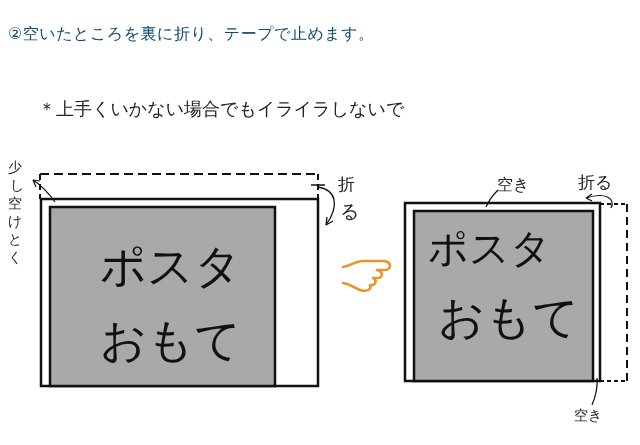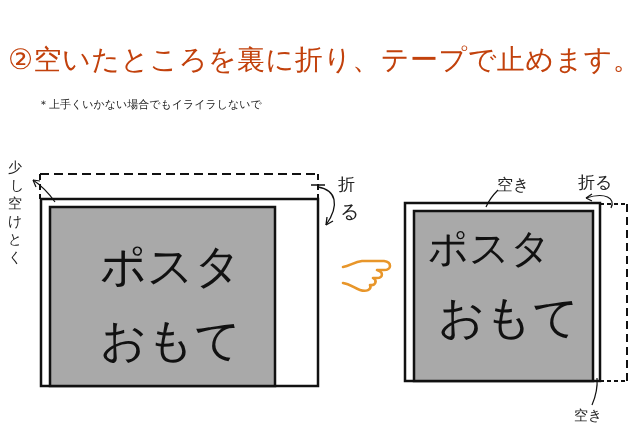--- a/index.html
+++ b/index.html
@@ -1,20 +1,20 @@
 <!DOCTYPE html>
 <html><head>
 <meta charset="utf-8">
 <style>
   html, body { margin: 0; padding: 0; background: #ffffff; }
   body { width: 640px; height: 445px; position: relative; overflow: hidden;
          font-family: "DejaVu Sans", "Liberation Sans", sans-serif; color: #111; }
-  .title { position: absolute; left: 8px; top: 41px; font-size: 28px; letter-spacing: 0.5px;
-           white-space: nowrap; color: #c2410c; }
-  .note { position: absolute; left: 38px; top: 97px; font-size: 11px; white-space: nowrap; color: #222; }
+  .title { position: absolute; left: 8px; top: 24px; font-size: 16px; letter-spacing: 0.5px;
+           white-space: nowrap; color: #0c4a6e; }
+  .note { position: absolute; left: 38px; top: 97px; font-size: 18px; white-space: nowrap; color: #222; }
   svg.canvas { position: absolute; left: 0; top: 0; }
   .poster-text { font-family: "DejaVu Sans", sans-serif; fill: #111; }
   .hand-label { font-family: "DejaVu Sans", sans-serif; fill: #222; }
 </style>
 </head>
 <body>
 
 <div class="title">②空いたところを裏に折り、テープで止めます。</div>
 <div class="note">＊上手くいかない場合でもイライラしないで</div>
 

